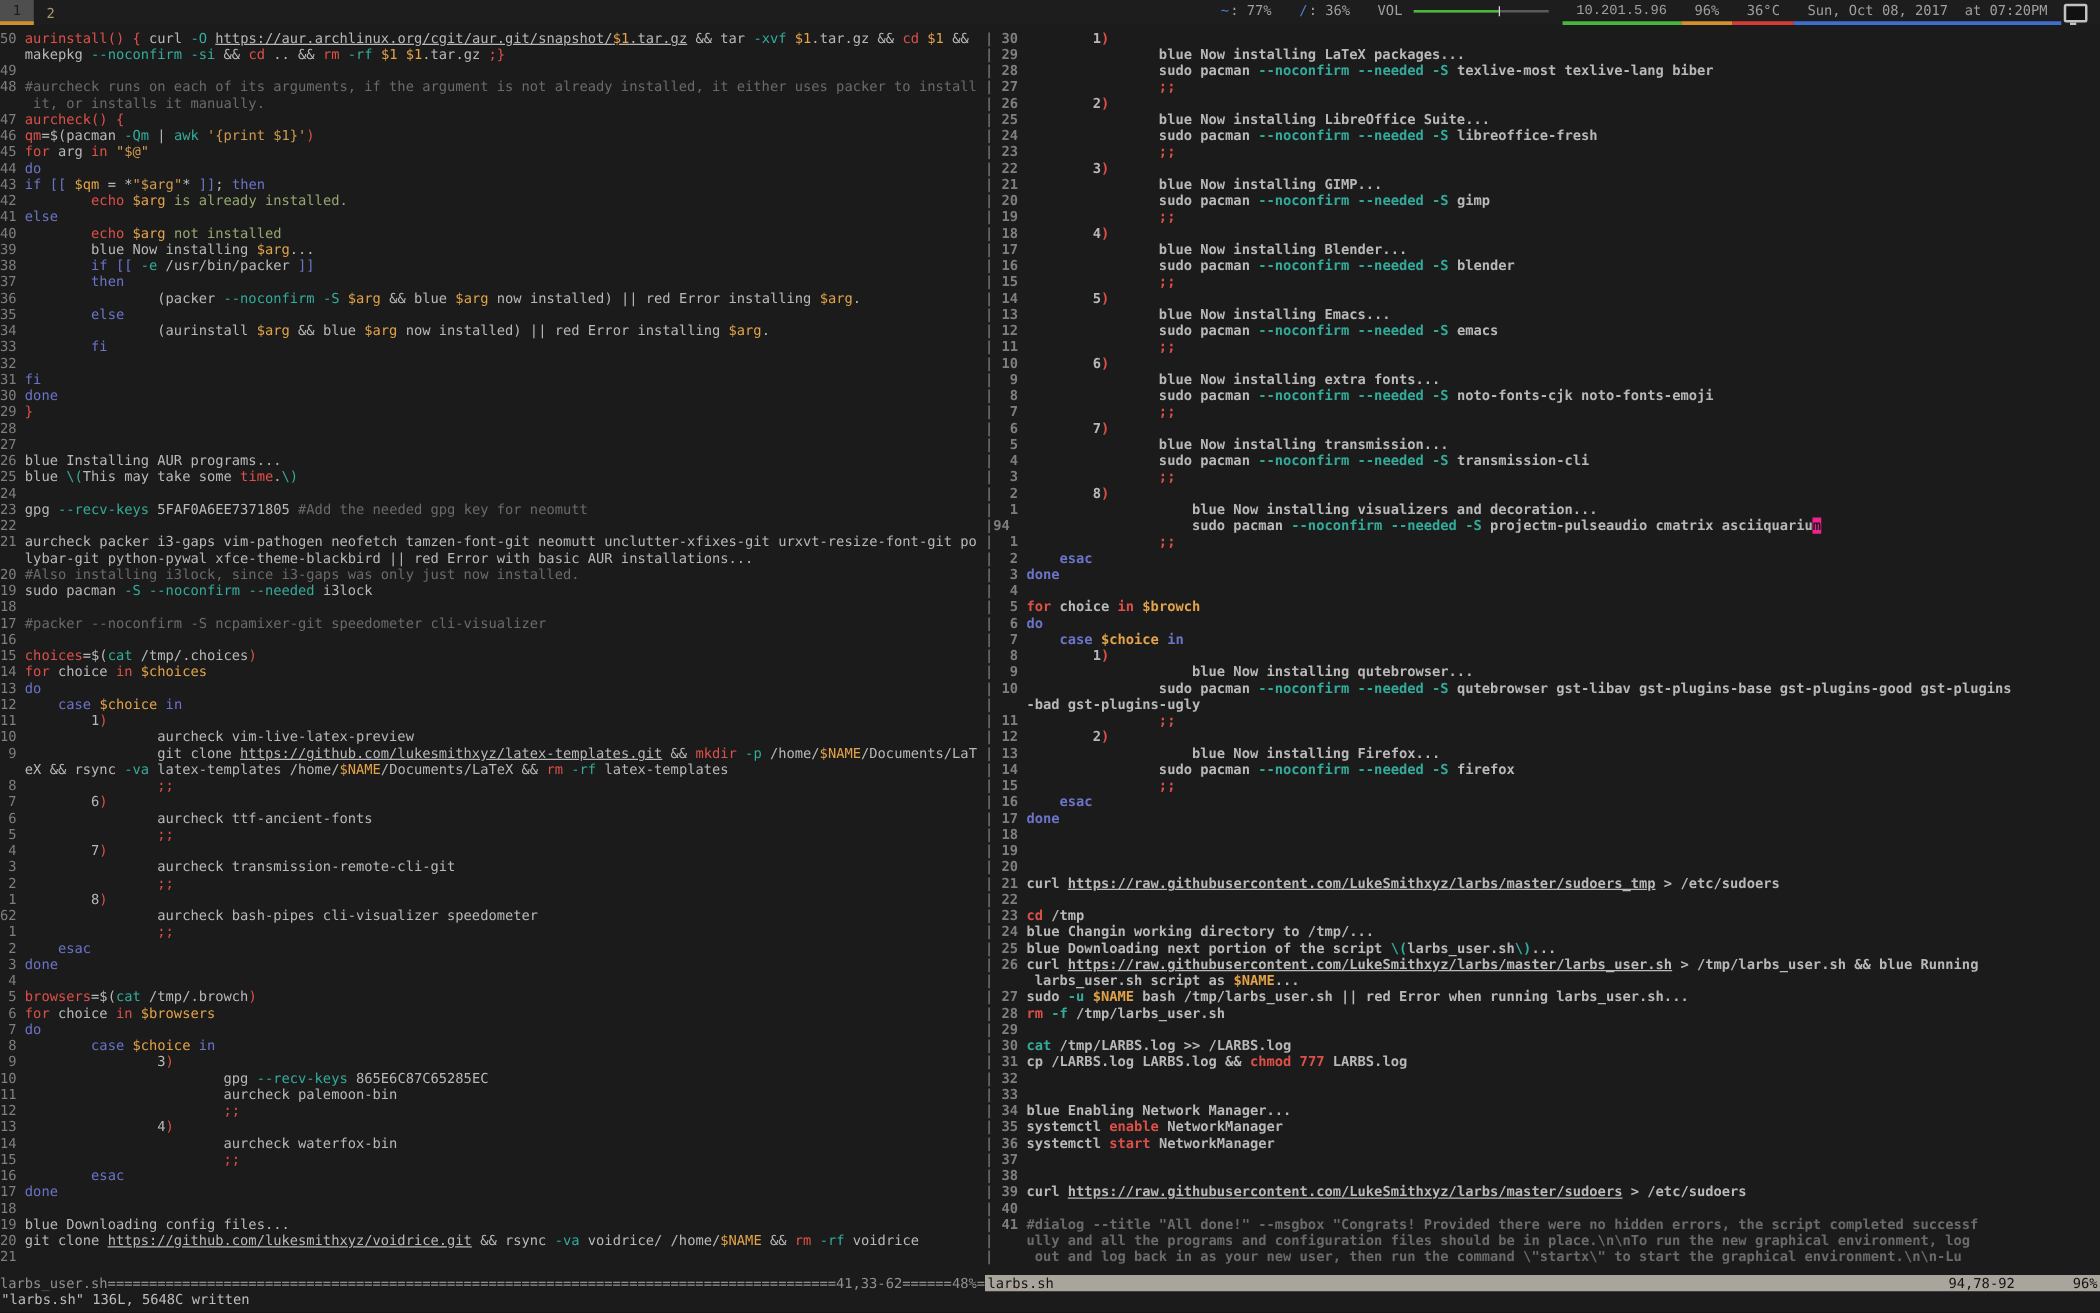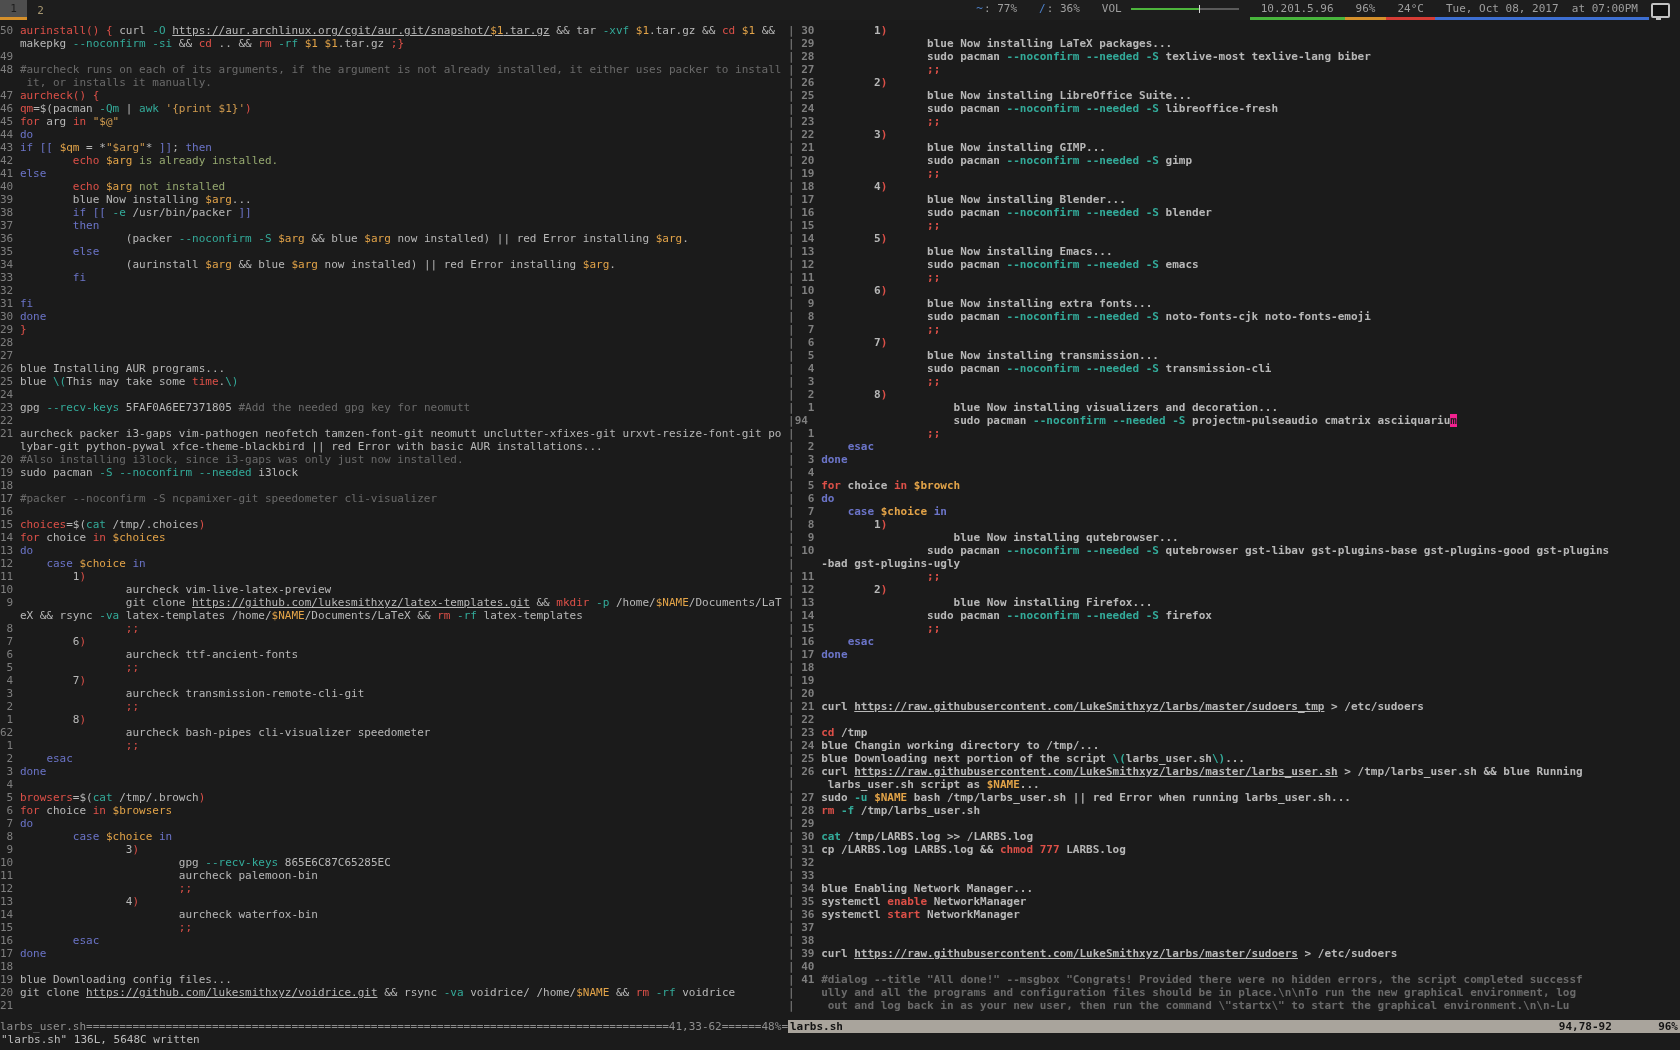--- a/index.html
+++ b/index.html
@@ -32,42 +32,42 @@
   .t{color:#33ab9a;}               
   .v{color:#e2a348;}               
   .s{color:#cf9a4e;}               
   .g{color:#95a86f;}               
   .u{text-decoration:underline;}
   .cursor{background:#f2218f;color:#1b1b1b;}
   
   .statusline{display:flex;height:13px;font-size:11px;line-height:13px;white-space:pre;}
   .sl-left{width:788px;display:flex;color:#8f8f8f;overflow:hidden;}
   .sl-left .fillspan{flex:1;overflow:hidden;}
-  .sl-right{flex:1;background:#a9a49c;color:#141414;display:flex;overflow:hidden;padding:0 2px;font-weight:bold;}
+  .sl-right{flex:1;background:#a9a49c;color:#141414;display:flex;overflow:hidden;padding:0 2px;}
   .sl-right .spacer{flex:1;}
   .sl-right .pct{width:10ch;text-align:right;}
   .cmdline{height:13px;font-size:11px;line-height:13px;color:#bdbdbd;white-space:pre;padding-left:1px;}
 </style>
 </head>
 <body>
 
 <div class="screen">
   <div class="topbar">
     <div id="ws-container" style="display:flex;align-items:stretch;">
         <div class="ws active">1</div>
         <div class="ws">2</div>
       </div>
     <div class="bar-right" id="bar-right">
         <div class="bar-item"><span class="pfx" style="color: rgb(77, 130, 204);">~</span><span>: 77%</span></div>
         <div class="bar-item"><span class="pfx" style="color: rgb(77, 130, 204);">/</span><span>: 36%</span></div>
         <div class="bar-item"><span>VOL</span><span class="slider"><span class="fill" style="width: 63%; background: rgb(77, 181, 60);"></span><span class="knob" style="left: 63%;"></span></span></div>
-        <div class="bar-item" style="border-bottom-color: rgb(72, 181, 60);"><span>10.201.5.96</span></div>
+        <div class="bar-item" style="border-bottom-color: rgb(72, 181, 60); font-family: Liberation Mono, monospace;"><span>10.201.5.96</span></div>
         <div class="bar-item" style="border-bottom-color: rgb(213, 144, 43);"><span>96%</span></div>
-        <div class="bar-item" style="border-bottom-color: rgb(214, 60, 53);"><span>24°C</span></div>
-        <div class="bar-item" style="border-bottom-color: rgb(61, 111, 210);"><span>Tue, Oct 08, 2017  at 07:00PM</span></div>
+        <div class="bar-item" style="border-bottom-color: rgb(214, 60, 53);"><span>36°C</span></div>
+        <div class="bar-item" style="border-bottom-color: rgb(61, 111, 210);"><span>Sun, Oct 08, 2017  at 07:20PM</span></div>
         <span class="monitor-icon"></span>
       </div>
   </div>
 
   <div class="editor">
     <div class="pane left" id="pane-left"><div class="row"><span class="ln">50 </span><span class="r">aurinstall()</span> <span class="r">{</span> curl <span class="t">-O</span> <span class="u">https://aur.archlinux.org/cgit/aur.git/snapshot/<span class="v">$1</span>.tar.gz</span> &amp;&amp; tar <span class="t">-xvf</span> <span class="v">$1</span>.tar.gz &amp;&amp; <span class="r">cd</span> <span class="v">$1</span> &amp;&amp;</div><div class="row"><span class="ln">   </span>makepkg <span class="t">--noconfirm</span> <span class="t">-si</span> &amp;&amp; <span class="r">cd</span> .. &amp;&amp; <span class="r">rm</span> <span class="t">-rf</span> <span class="v">$1</span> <span class="v">$1</span>.tar.gz <span class="r">;}</span></div><div class="row"><span class="ln">49 </span></div><div class="row"><span class="ln">48 </span><span class="c">#aurcheck runs on each of its arguments, if the argument is not already installed, it either uses packer to install</span></div><div class="row"><span class="ln">   </span><span class="c"> it, or installs it manually.</span></div><div class="row"><span class="ln">47 </span><span class="r">aurcheck()</span> <span class="r">{</span></div><div class="row"><span class="ln">46 </span><span class="r">qm</span>=$(pacman <span class="t">-Qm</span> | <span class="t">awk</span> <span class="s">'{print $1}'</span><span class="r">)</span></div><div class="row"><span class="ln">45 </span><span class="r">for</span> arg <span class="r">in</span> <span class="s">"$@"</span></div><div class="row"><span class="ln">44 </span><span class="k">do</span></div><div class="row"><span class="ln">43 </span><span class="k">if</span> <span class="k">[[</span> <span class="v">$qm</span> = *<span class="s">"$arg"</span>* <span class="k">]]</span>; <span class="k">then</span></div><div class="row"><span class="ln">42 </span>        <span class="r">echo</span><span class="g"> <span class="v">$arg</span> is already installed.</span></div><div class="row"><span class="ln">41 </span><span class="k">else</span></div><div class="row"><span class="ln">40 </span>        <span class="r">echo</span><span class="g"> <span class="v">$arg</span> not installed</span></div><div class="row"><span class="ln">39 </span>        blue Now installing <span class="v">$arg</span>...</div><div class="row"><span class="ln">38 </span>        <span class="k">if</span> <span class="k">[[</span> <span class="t">-e</span> /usr/bin/packer <span class="k">]]</span></div><div class="row"><span class="ln">37 </span>        <span class="k">then</span></div><div class="row"><span class="ln">36 </span>                (packer <span class="t">--noconfirm</span> <span class="t">-S</span> <span class="v">$arg</span> &amp;&amp; blue <span class="v">$arg</span> now installed) || red Error installing <span class="v">$arg</span>.</div><div class="row"><span class="ln">35 </span>        <span class="k">else</span></div><div class="row"><span class="ln">34 </span>                (aurinstall <span class="v">$arg</span> &amp;&amp; blue <span class="v">$arg</span> now installed) || red Error installing <span class="v">$arg</span>.</div><div class="row"><span class="ln">33 </span>        <span class="k">fi</span></div><div class="row"><span class="ln">32 </span></div><div class="row"><span class="ln">31 </span><span class="k">fi</span></div><div class="row"><span class="ln">30 </span><span class="k">done</span></div><div class="row"><span class="ln">29 </span><span class="r">}</span></div><div class="row"><span class="ln">28 </span></div><div class="row"><span class="ln">27 </span></div><div class="row"><span class="ln">26 </span>blue Installing AUR programs...</div><div class="row"><span class="ln">25 </span>blue <span class="t">\(</span>This may take some <span class="r">time</span>.<span class="t">\)</span></div><div class="row"><span class="ln">24 </span></div><div class="row"><span class="ln">23 </span>gpg <span class="t">--recv-keys</span> 5FAF0A6EE7371805 <span class="c">#Add the needed gpg key for neomutt</span></div><div class="row"><span class="ln">22 </span></div><div class="row"><span class="ln">21 </span>aurcheck packer i3-gaps vim-pathogen neofetch tamzen-font-git neomutt unclutter-xfixes-git urxvt-resize-font-git po</div><div class="row"><span class="ln">   </span>lybar-git python-pywal xfce-theme-blackbird || red Error with basic AUR installations...</div><div class="row"><span class="ln">20 </span><span class="c">#Also installing i3lock, since i3-gaps was only just now installed.</span></div><div class="row"><span class="ln">19 </span>sudo pacman <span class="t">-S</span> <span class="t">--noconfirm</span> <span class="t">--needed</span> i3lock</div><div class="row"><span class="ln">18 </span></div><div class="row"><span class="ln">17 </span><span class="c">#packer --noconfirm -S ncpamixer-git speedometer cli-visualizer</span></div><div class="row"><span class="ln">16 </span></div><div class="row"><span class="ln">15 </span><span class="r">choices</span>=$(<span class="t">cat</span> /tmp/.choices<span class="r">)</span></div><div class="row"><span class="ln">14 </span><span class="r">for</span> choice <span class="r">in</span> <span class="v">$choices</span></div><div class="row"><span class="ln">13 </span><span class="k">do</span></div><div class="row"><span class="ln">12 </span>    <span class="k">case</span> <span class="v">$choice</span> <span class="k">in</span></div><div class="row"><span class="ln">11 </span>        1<span class="r">)</span></div><div class="row"><span class="ln">10 </span>                aurcheck vim-live-latex-preview</div><div class="row"><span class="ln"> 9 </span>                git clone <span class="u">https://github.com/lukesmithxyz/latex-templates.git</span> &amp;&amp; <span class="r">mkdir</span> <span class="t">-p</span> /home/<span class="v">$NAME</span>/Documents/LaT</div><div class="row"><span class="ln">   </span>eX &amp;&amp; rsync <span class="t">-va</span> latex-templates /home/<span class="v">$NAME</span>/Documents/LaTeX &amp;&amp; <span class="r">rm</span> <span class="t">-rf</span> latex-templates</div><div class="row"><span class="ln"> 8 </span>                <span class="r">;;</span></div><div class="row"><span class="ln"> 7 </span>        6<span class="r">)</span></div><div class="row"><span class="ln"> 6 </span>                aurcheck ttf-ancient-fonts</div><div class="row"><span class="ln"> 5 </span>                <span class="r">;;</span></div><div class="row"><span class="ln"> 4 </span>        7<span class="r">)</span></div><div class="row"><span class="ln"> 3 </span>                aurcheck transmission-remote-cli-git</div><div class="row"><span class="ln"> 2 </span>                <span class="r">;;</span></div><div class="row"><span class="ln"> 1 </span>        8<span class="r">)</span></div><div class="row"><span class="ln">62 </span>                aurcheck bash-pipes cli-visualizer speedometer</div><div class="row"><span class="ln"> 1 </span>                <span class="r">;;</span></div><div class="row"><span class="ln"> 2 </span>    <span class="k">esac</span></div><div class="row"><span class="ln"> 3 </span><span class="k">done</span></div><div class="row"><span class="ln"> 4 </span></div><div class="row"><span class="ln"> 5 </span><span class="r">browsers</span>=$(<span class="t">cat</span> /tmp/.browch<span class="r">)</span></div><div class="row"><span class="ln"> 6 </span><span class="r">for</span> choice <span class="r">in</span> <span class="v">$browsers</span></div><div class="row"><span class="ln"> 7 </span><span class="k">do</span></div><div class="row"><span class="ln"> 8 </span>        <span class="k">case</span> <span class="v">$choice</span> <span class="k">in</span></div><div class="row"><span class="ln"> 9 </span>                3<span class="r">)</span></div><div class="row"><span class="ln">10 </span>                        gpg <span class="t">--recv-keys</span> 865E6C87C65285EC</div><div class="row"><span class="ln">11 </span>                        aurcheck palemoon-bin</div><div class="row"><span class="ln">12 </span>                        <span class="r">;;</span></div><div class="row"><span class="ln">13 </span>                4<span class="r">)</span></div><div class="row"><span class="ln">14 </span>                        aurcheck waterfox-bin</div><div class="row"><span class="ln">15 </span>                        <span class="r">;;</span></div><div class="row"><span class="ln">16 </span>        <span class="k">esac</span></div><div class="row"><span class="ln">17 </span><span class="k">done</span></div><div class="row"><span class="ln">18 </span></div><div class="row"><span class="ln">19 </span>blue Downloading config files...</div><div class="row"><span class="ln">20 </span>git clone <span class="u">https://github.com/lukesmithxyz/voidrice.git</span> &amp;&amp; rsync <span class="t">-va</span> voidrice/ /home/<span class="v">$NAME</span> &amp;&amp; <span class="r">rm</span> <span class="t">-rf</span> voidrice</div><div class="row"><span class="ln">21 </span></div></div>
     <div class="pane right" id="pane-right"><div class="row"><span class="sep">|</span><span class="ln"> 30 </span>        1<span class="r">)</span></div><div class="row"><span class="sep">|</span><span class="ln"> 29 </span>                blue Now installing LaTeX packages...</div><div class="row"><span class="sep">|</span><span class="ln"> 28 </span>                sudo pacman <span class="t">--noconfirm</span> <span class="t">--needed</span> <span class="t">-S</span> texlive-most texlive-lang biber</div><div class="row"><span class="sep">|</span><span class="ln"> 27 </span>                <span class="r">;;</span></div><div class="row"><span class="sep">|</span><span class="ln"> 26 </span>        2<span class="r">)</span></div><div class="row"><span class="sep">|</span><span class="ln"> 25 </span>                blue Now installing LibreOffice Suite...</div><div class="row"><span class="sep">|</span><span class="ln"> 24 </span>                sudo pacman <span class="t">--noconfirm</span> <span class="t">--needed</span> <span class="t">-S</span> libreoffice-fresh</div><div class="row"><span class="sep">|</span><span class="ln"> 23 </span>                <span class="r">;;</span></div><div class="row"><span class="sep">|</span><span class="ln"> 22 </span>        3<span class="r">)</span></div><div class="row"><span class="sep">|</span><span class="ln"> 21 </span>                blue Now installing GIMP...</div><div class="row"><span class="sep">|</span><span class="ln"> 20 </span>                sudo pacman <span class="t">--noconfirm</span> <span class="t">--needed</span> <span class="t">-S</span> gimp</div><div class="row"><span class="sep">|</span><span class="ln"> 19 </span>                <span class="r">;;</span></div><div class="row"><span class="sep">|</span><span class="ln"> 18 </span>        4<span class="r">)</span></div><div class="row"><span class="sep">|</span><span class="ln"> 17 </span>                blue Now installing Blender...</div><div class="row"><span class="sep">|</span><span class="ln"> 16 </span>                sudo pacman <span class="t">--noconfirm</span> <span class="t">--needed</span> <span class="t">-S</span> blender</div><div class="row"><span class="sep">|</span><span class="ln"> 15 </span>                <span class="r">;;</span></div><div class="row"><span class="sep">|</span><span class="ln"> 14 </span>        5<span class="r">)</span></div><div class="row"><span class="sep">|</span><span class="ln"> 13 </span>                blue Now installing Emacs...</div><div class="row"><span class="sep">|</span><span class="ln"> 12 </span>                sudo pacman <span class="t">--noconfirm</span> <span class="t">--needed</span> <span class="t">-S</span> emacs</div><div class="row"><span class="sep">|</span><span class="ln"> 11 </span>                <span class="r">;;</span></div><div class="row"><span class="sep">|</span><span class="ln"> 10 </span>        6<span class="r">)</span></div><div class="row"><span class="sep">|</span><span class="ln">  9 </span>                blue Now installing extra fonts...</div><div class="row"><span class="sep">|</span><span class="ln">  8 </span>                sudo pacman <span class="t">--noconfirm</span> <span class="t">--needed</span> <span class="t">-S</span> noto-fonts-cjk noto-fonts-emoji</div><div class="row"><span class="sep">|</span><span class="ln">  7 </span>                <span class="r">;;</span></div><div class="row"><span class="sep">|</span><span class="ln">  6 </span>        7<span class="r">)</span></div><div class="row"><span class="sep">|</span><span class="ln">  5 </span>                blue Now installing transmission...</div><div class="row"><span class="sep">|</span><span class="ln">  4 </span>                sudo pacman <span class="t">--noconfirm</span> <span class="t">--needed</span> <span class="t">-S</span> transmission-cli</div><div class="row"><span class="sep">|</span><span class="ln">  3 </span>                <span class="r">;;</span></div><div class="row"><span class="sep">|</span><span class="ln">  2 </span>        8<span class="r">)</span></div><div class="row"><span class="sep">|</span><span class="ln">  1 </span>                    blue Now installing visualizers and decoration...</div><div class="row"><span class="sep">|</span><span class="ln">94  </span>                    sudo pacman <span class="t">--noconfirm</span> <span class="t">--needed</span> <span class="t">-S</span> projectm-pulseaudio cmatrix asciiquariu<span class="cursor">m</span></div><div class="row"><span class="sep">|</span><span class="ln">  1 </span>                <span class="r">;;</span></div><div class="row"><span class="sep">|</span><span class="ln">  2 </span>    <span class="k">esac</span></div><div class="row"><span class="sep">|</span><span class="ln">  3 </span><span class="k">done</span></div><div class="row"><span class="sep">|</span><span class="ln">  4 </span></div><div class="row"><span class="sep">|</span><span class="ln">  5 </span><span class="r">for</span> choice <span class="r">in</span> <span class="v">$browch</span></div><div class="row"><span class="sep">|</span><span class="ln">  6 </span><span class="k">do</span></div><div class="row"><span class="sep">|</span><span class="ln">  7 </span>    <span class="k">case</span> <span class="v">$choice</span> <span class="k">in</span></div><div class="row"><span class="sep">|</span><span class="ln">  8 </span>        1<span class="r">)</span></div><div class="row"><span class="sep">|</span><span class="ln">  9 </span>                    blue Now installing qutebrowser...</div><div class="row"><span class="sep">|</span><span class="ln"> 10 </span>                sudo pacman <span class="t">--noconfirm</span> <span class="t">--needed</span> <span class="t">-S</span> qutebrowser gst-libav gst-plugins-base gst-plugins-good gst-plugins</div><div class="row"><span class="sep">|</span><span class="ln">    </span>-bad gst-plugins-ugly</div><div class="row"><span class="sep">|</span><span class="ln"> 11 </span>                <span class="r">;;</span></div><div class="row"><span class="sep">|</span><span class="ln"> 12 </span>        2<span class="r">)</span></div><div class="row"><span class="sep">|</span><span class="ln"> 13 </span>                    blue Now installing Firefox...</div><div class="row"><span class="sep">|</span><span class="ln"> 14 </span>                sudo pacman <span class="t">--noconfirm</span> <span class="t">--needed</span> <span class="t">-S</span> firefox</div><div class="row"><span class="sep">|</span><span class="ln"> 15 </span>                <span class="r">;;</span></div><div class="row"><span class="sep">|</span><span class="ln"> 16 </span>    <span class="k">esac</span></div><div class="row"><span class="sep">|</span><span class="ln"> 17 </span><span class="k">done</span></div><div class="row"><span class="sep">|</span><span class="ln"> 18 </span></div><div class="row"><span class="sep">|</span><span class="ln"> 19 </span></div><div class="row"><span class="sep">|</span><span class="ln"> 20 </span></div><div class="row"><span class="sep">|</span><span class="ln"> 21 </span>curl <span class="u">https://raw.githubusercontent.com/LukeSmithxyz/larbs/master/sudoers_tmp</span> &gt; /etc/sudoers</div><div class="row"><span class="sep">|</span><span class="ln"> 22 </span></div><div class="row"><span class="sep">|</span><span class="ln"> 23 </span><span class="r">cd</span> /tmp</div><div class="row"><span class="sep">|</span><span class="ln"> 24 </span>blue Changin working directory to /tmp/...</div><div class="row"><span class="sep">|</span><span class="ln"> 25 </span>blue Downloading next portion of the script <span class="t">\(</span>larbs_user.sh<span class="t">\)</span>...</div><div class="row"><span class="sep">|</span><span class="ln"> 26 </span>curl <span class="u">https://raw.githubusercontent.com/LukeSmithxyz/larbs/master/larbs_user.sh</span> &gt; /tmp/larbs_user.sh &amp;&amp; blue Running</div><div class="row"><span class="sep">|</span><span class="ln">    </span> larbs_user.sh script as <span class="v">$NAME</span>...</div><div class="row"><span class="sep">|</span><span class="ln"> 27 </span>sudo <span class="t">-u</span> <span class="v">$NAME</span> bash /tmp/larbs_user.sh || red Error when running larbs_user.sh...</div><div class="row"><span class="sep">|</span><span class="ln"> 28 </span><span class="r">rm</span> <span class="t">-f</span> /tmp/larbs_user.sh</div><div class="row"><span class="sep">|</span><span class="ln"> 29 </span></div><div class="row"><span class="sep">|</span><span class="ln"> 30 </span><span class="t">cat</span> /tmp/LARBS.log &gt;&gt; /LARBS.log</div><div class="row"><span class="sep">|</span><span class="ln"> 31 </span>cp /LARBS.log LARBS.log &amp;&amp; <span class="r">chmod</span> <span class="r">777</span> LARBS.log</div><div class="row"><span class="sep">|</span><span class="ln"> 32 </span></div><div class="row"><span class="sep">|</span><span class="ln"> 33 </span></div><div class="row"><span class="sep">|</span><span class="ln"> 34 </span>blue Enabling Network Manager...</div><div class="row"><span class="sep">|</span><span class="ln"> 35 </span>systemctl <span class="r">enable</span> NetworkManager</div><div class="row"><span class="sep">|</span><span class="ln"> 36 </span>systemctl <span class="r">start</span> NetworkManager</div><div class="row"><span class="sep">|</span><span class="ln"> 37 </span></div><div class="row"><span class="sep">|</span><span class="ln"> 38 </span></div><div class="row"><span class="sep">|</span><span class="ln"> 39 </span>curl <span class="u">https://raw.githubusercontent.com/LukeSmithxyz/larbs/master/sudoers</span> &gt; /etc/sudoers</div><div class="row"><span class="sep">|</span><span class="ln"> 40 </span></div><div class="row"><span class="sep">|</span><span class="ln"> 41 </span><span class="c">#dialog --title "All done!" --msgbox "Congrats! Provided there were no hidden errors, the script completed successf</span></div><div class="row"><span class="sep">|</span><span class="ln">    </span><span class="c">ully and all the programs and configuration files should be in place.\n\nTo run the new graphical environment, log</span></div><div class="row"><span class="sep">|</span><span class="ln">    </span><span class="c"> out and log back in as your new user, then run the command \"startx\" to start the graphical environment.\n\n-Lu</span></div></div>
   </div>
 
   <div class="statusline">

